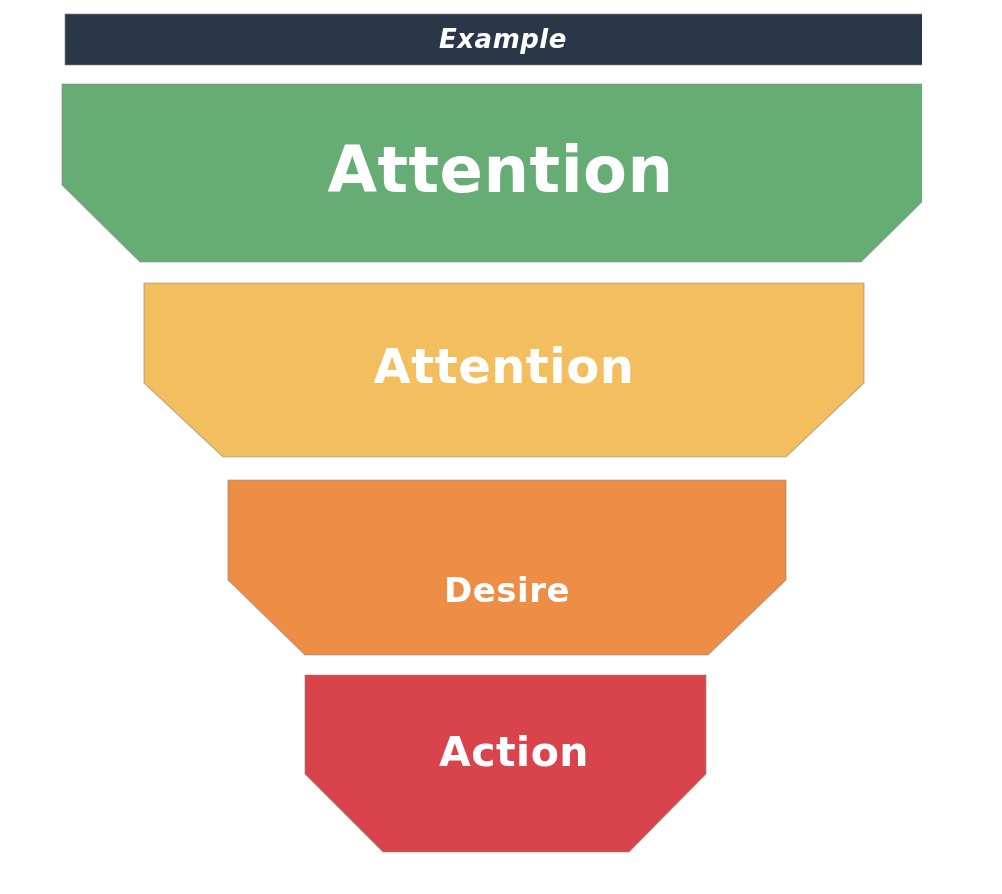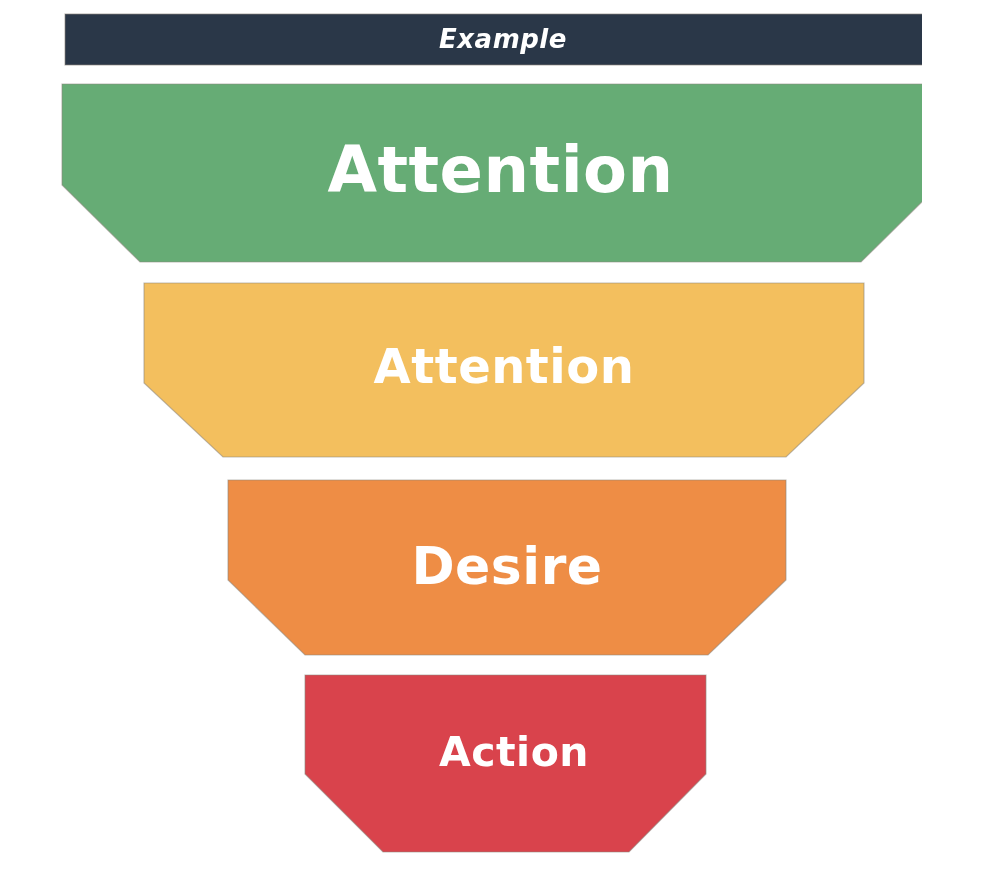--- a/index.html
+++ b/index.html
@@ -53,24 +53,24 @@
   }
   .label-interest {
     left: 144px;
     top: 339px;
     width: 720px;
     line-height: 54px;
     font-size: 48px;
   }
   .label-desire {
     left: 228px;
-    top: 541px;
+    top: 565px;
     width: 558px;
     line-height: 51px;
-    font-size: 52px;
+    font-size: 34px;
   }
   .label-action {
     left: 305px;
     top: 729px;
     width: 402px;
     line-height: 46px;
     font-size: 41px;
     padding-left: 8px;
   }
 </style>

